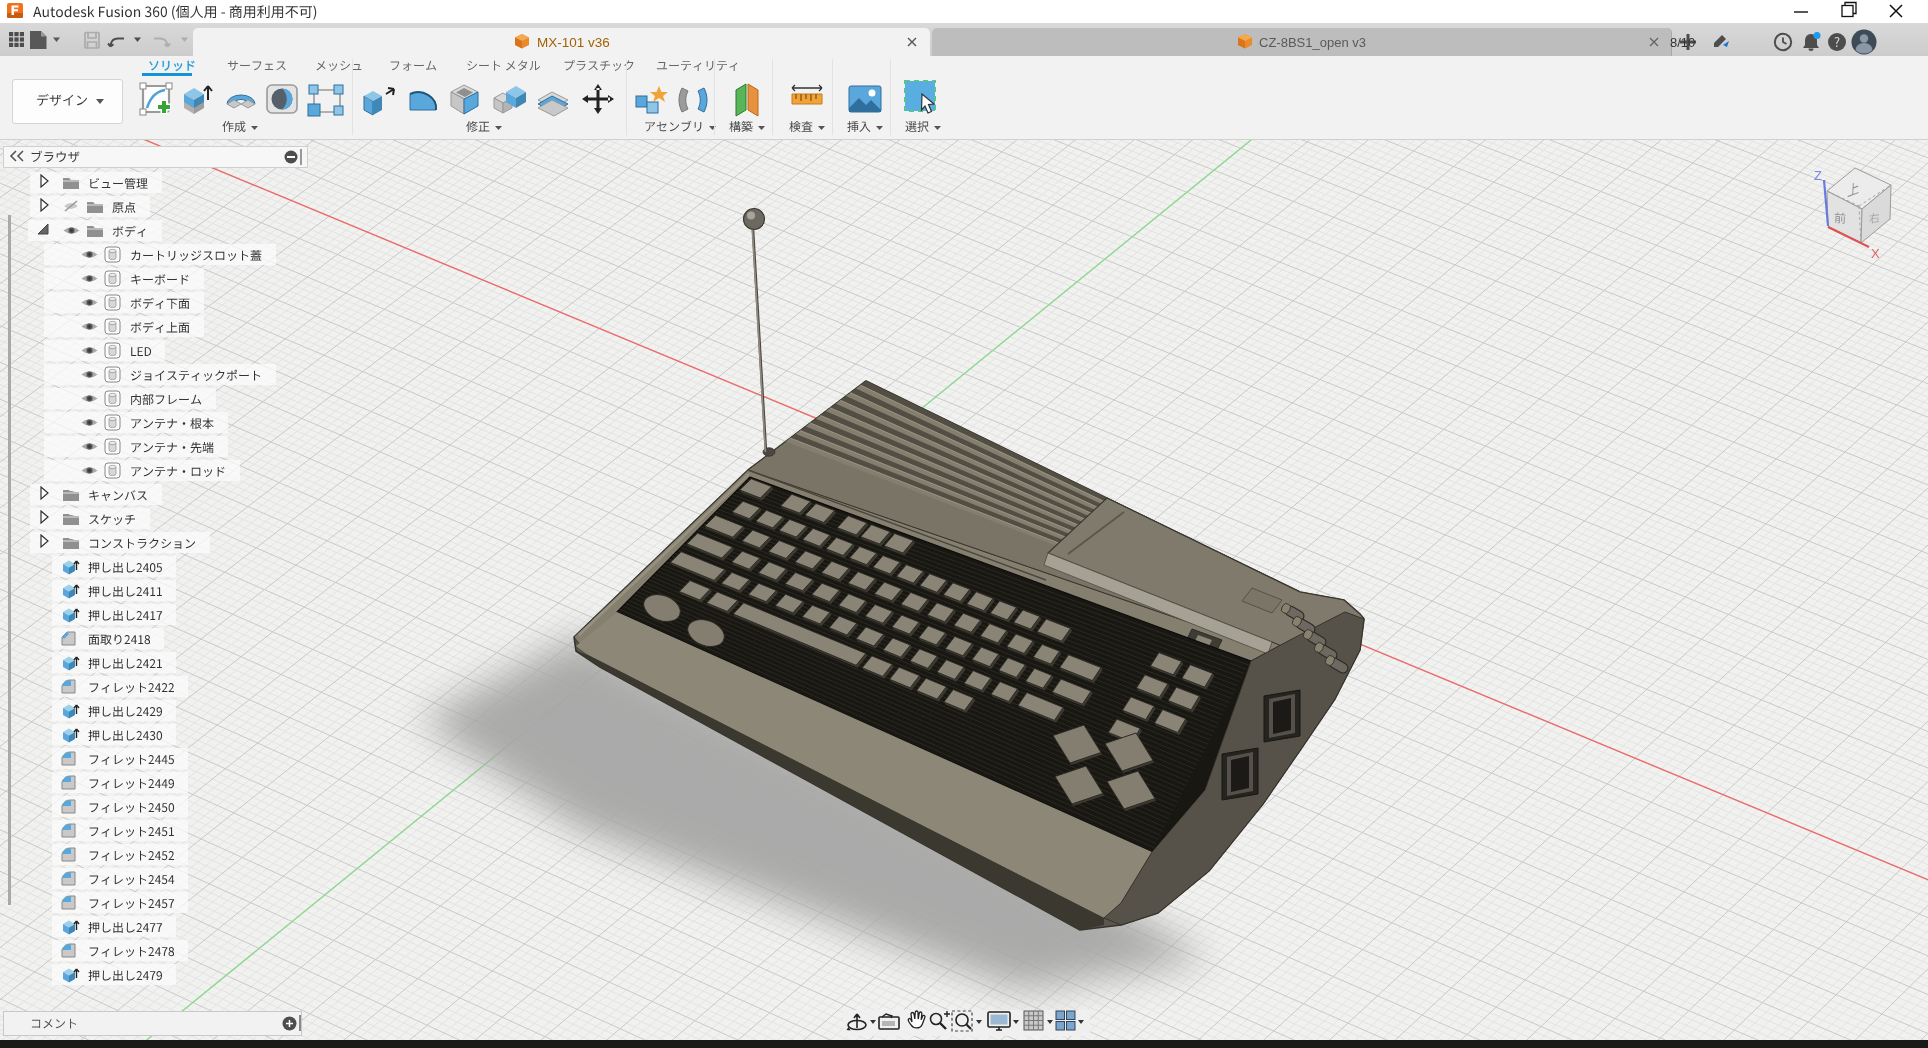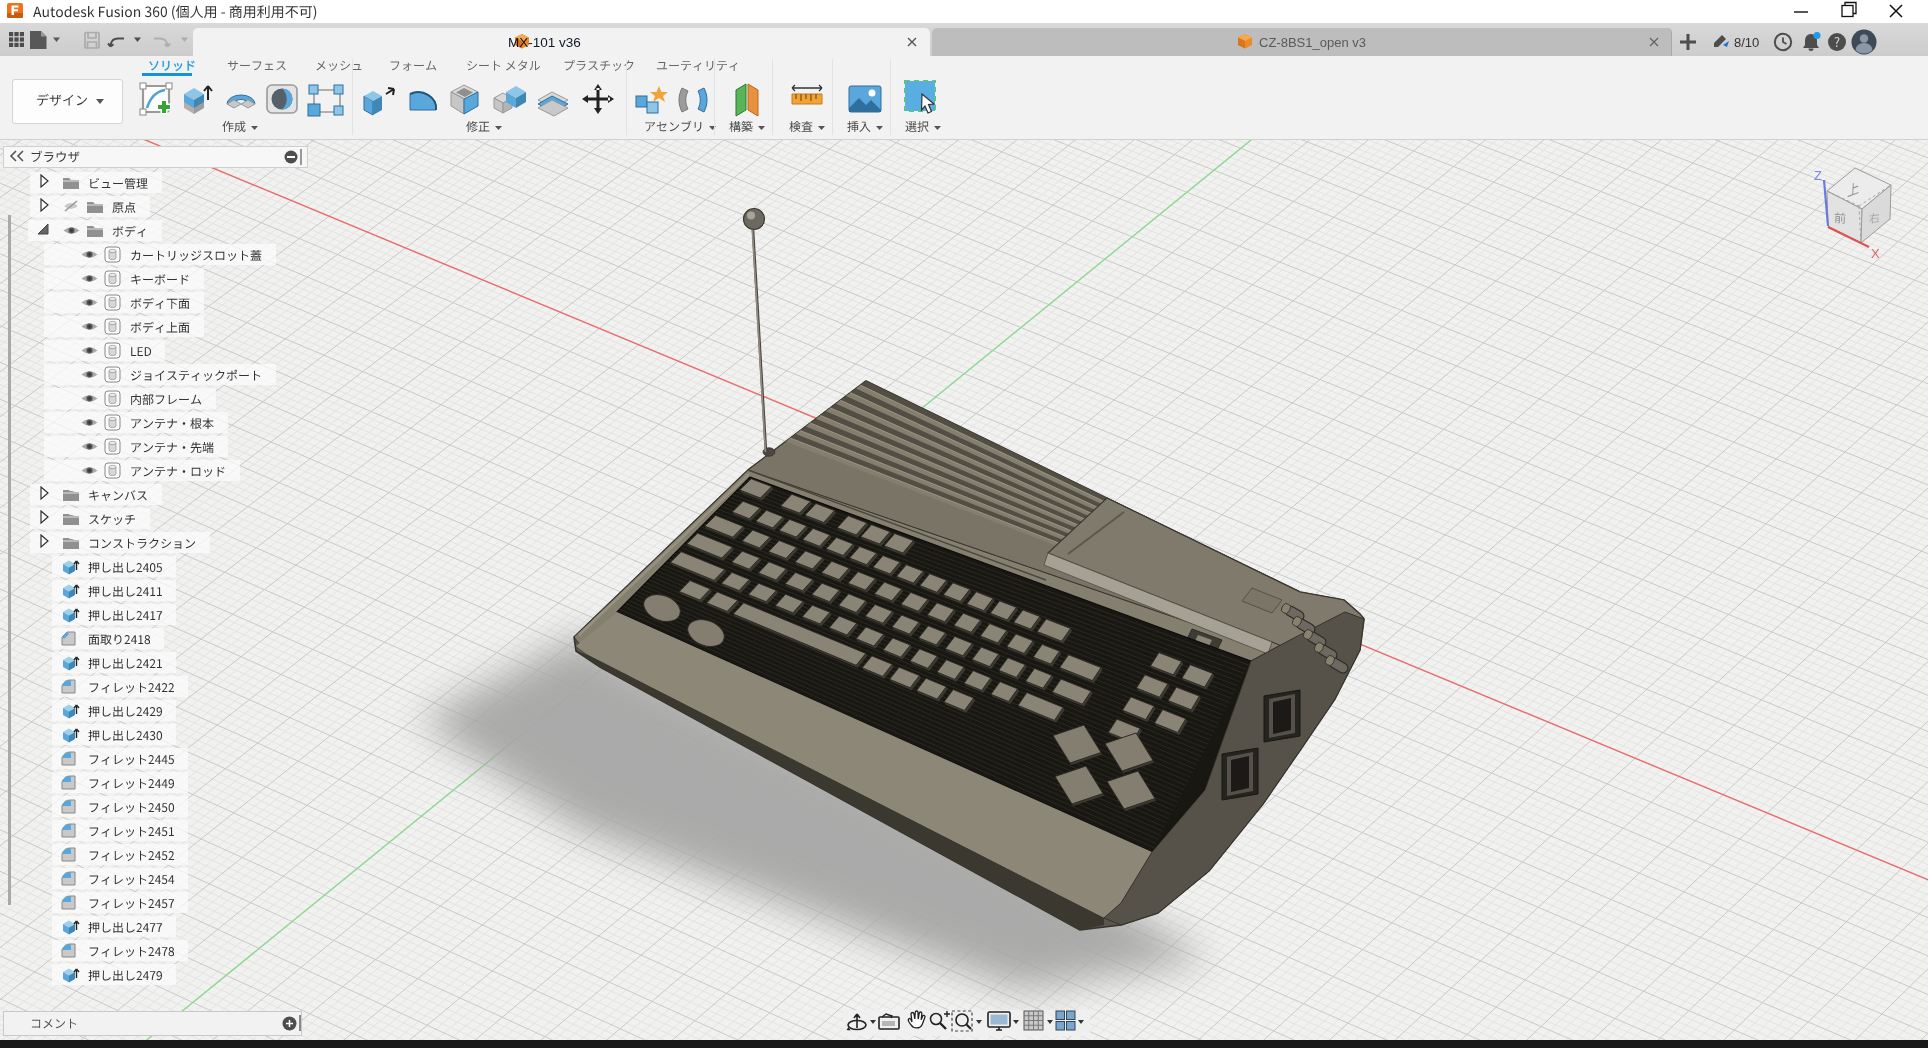--- a/index.html
+++ b/index.html
@@ -367,42 +367,42 @@
       <path d="M160 10.5 c5.5 0 7.5 4 7.5 8 m0 0 l2.5 -3 m-2.5 3 l-3 -2.2" stroke="#aeaeae" stroke-width="2" fill="none"></path>
       <path d="M154 9.5 l6 0 0 2 -6 0 z" fill="#aeaeae"></path>
       <path d="M181 9.5 l3.5 4.5 3.5 -4.5 z" fill="#aeaeae"></path>
       </svg>
 <div id="tab1"></div>
 <svg style="position:absolute;left:514px;top:33px" width="17" height="17">
     <path d="M8 1 L15 4.5 L15 12 L8 15.5 L1 12 L1 4.5 Z" fill="#e98b2d"></path>
     <path d="M1 4.5 L8 8 L15 4.5 L8 1 Z" fill="#f4a94f"></path>
     <path d="M8 8 L8 15.5 L1 12 L1 4.5 Z" fill="#d9751c"></path>
   </svg>
-<span style="position:absolute;left:508px;top:35px;font-size:13.5px;color:#0f172a">MX-101 v36</span>
+<span style="position:absolute;left:537px;top:35px;font-size:13.5px;color:#a16207">MX-101 v36</span>
 <svg style="position:absolute;left:905px;top:35px" width="14" height="14">
     <path d="M3 3 L11 11 M11 3 L3 11" stroke="#555" stroke-width="1.4"></path>
   </svg>
 <div id="tab2"></div>
 <svg style="position:absolute;left:1237px;top:33px" width="17" height="17">
     <path d="M8 1 L15 4.5 L15 12 L8 15.5 L1 12 L1 4.5 Z" fill="#e98b2d"></path>
     <path d="M1 4.5 L8 8 L15 4.5 L8 1 Z" fill="#f4a94f"></path>
     <path d="M8 8 L8 15.5 L1 12 L1 4.5 Z" fill="#d9751c"></path>
   </svg>
 <span style="position:absolute;left:1259px;top:35px;font-size:13px;color:#5a5a5a">CZ-8BS1_open v3</span>
 <svg style="position:absolute;left:1647px;top:35px" width="14" height="14">
     <path d="M3 3 L11 11 M11 3 L3 11" stroke="#666" stroke-width="1.4"></path>
   </svg>
 <svg style="position:absolute;left:1676px;top:30px" width="24" height="24">
     <path d="M12 4 V20 M4 12 H20" stroke="#4d4d4d" stroke-width="3"></path>
   </svg>
 <svg style="position:absolute;left:1712px;top:33px" width="20" height="18">
     <path d="M2 14 L2 10 L10 2 L14 6 L6 14 Z" fill="#4d4d4d"></path>
     <path d="M11 12 l6 -4 -2 6 z" fill="#1d76d2"></path>
   </svg>
-<span style="position:absolute;left:1734px;top:35px;font-size:13px;color:#333">8/10</span>
+<span style="position:absolute;left:1670px;top:35px;font-size:13px;color:#333">8/10</span>
 <svg style="position:absolute;left:1772px;top:31px" width="22" height="22">
     <circle cx="11" cy="11" r="8.2" fill="none" stroke="#4d4d4d" stroke-width="2"></circle>
     <path d="M11 6.5 V11 L14.5 13" stroke="#4d4d4d" stroke-width="1.8" fill="none"></path>
   </svg>
 <svg style="position:absolute;left:1800px;top:31px" width="24" height="22">
     <path d="M11 3 c-4 0 -6 3 -6 7 l0 4 -2 3 l16 0 -2 -3 0 -4 c0 -4 -2 -7 -6 -7 z" fill="#4d4d4d"></path>
     <path d="M8.5 17.5 a2.5 2.5 0 0 0 5 0 z" fill="#4d4d4d"></path>
     <circle cx="17" cy="4.5" r="3.5" fill="#1d9bf0"></circle>
   </svg>
 <svg style="position:absolute;left:1826px;top:31px" width="22" height="22">

